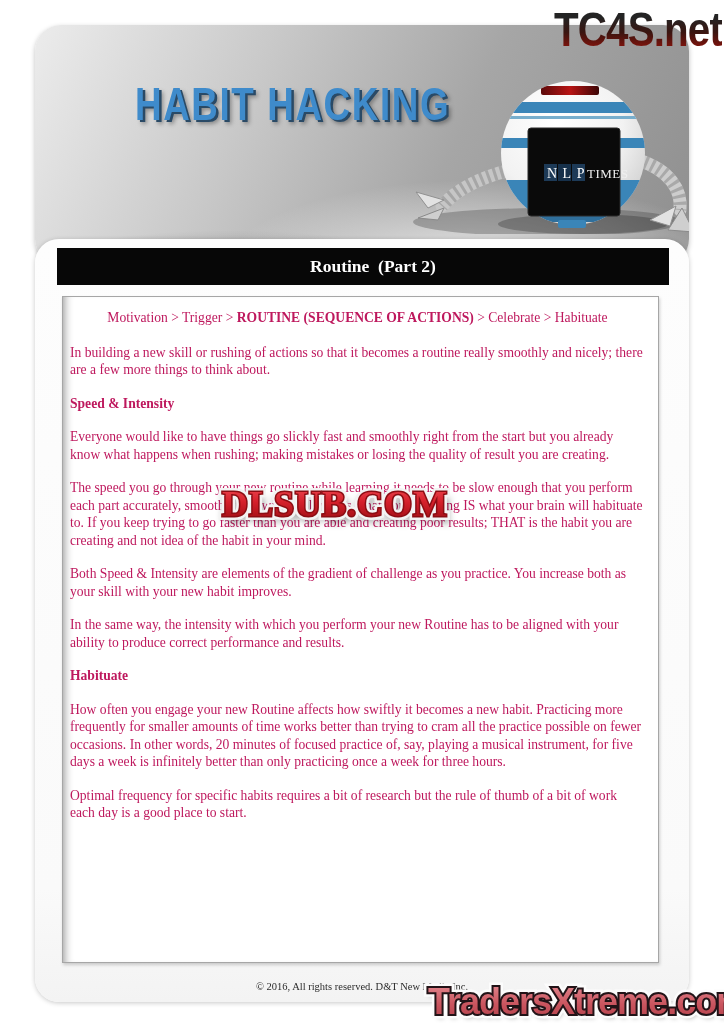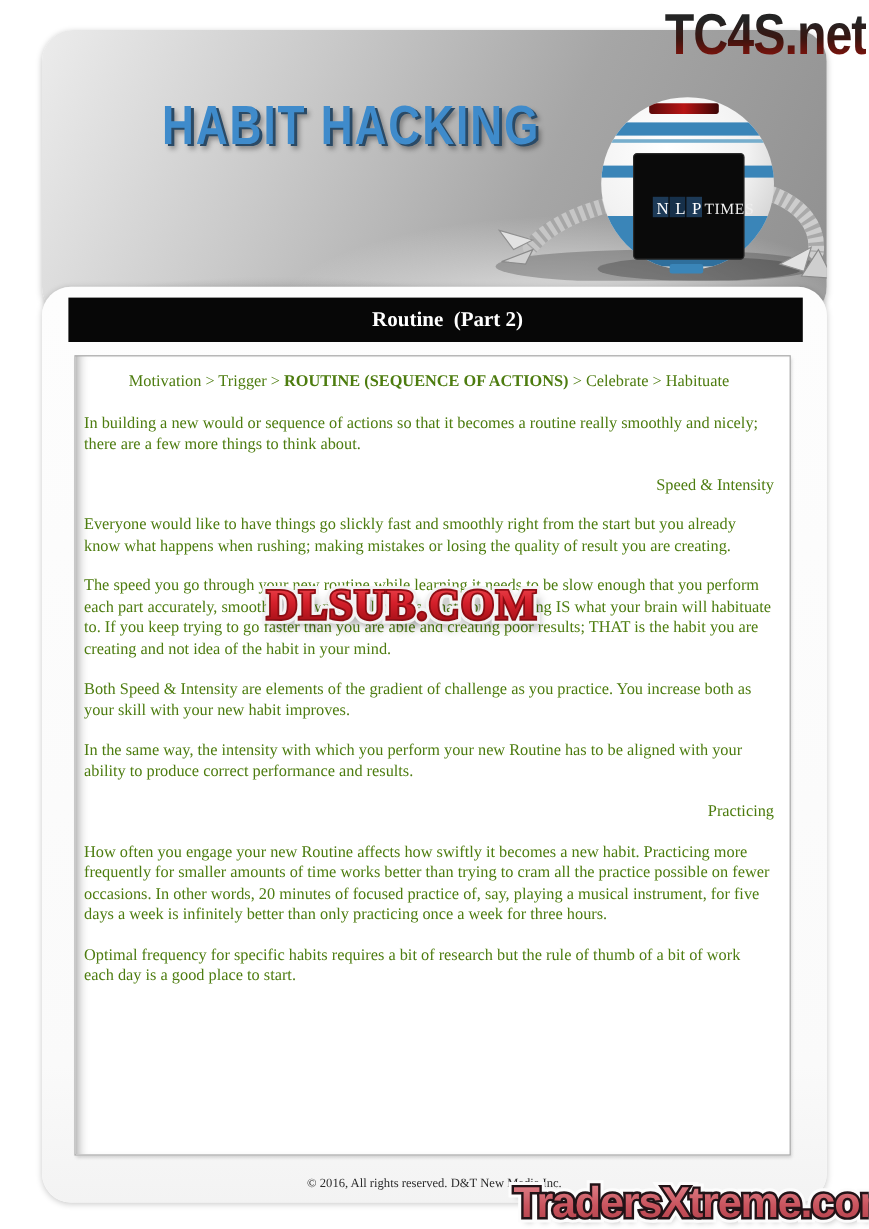--- a/index.html
+++ b/index.html
@@ -50,27 +50,27 @@
     color:#ffffff; font-weight:bold; font-size:17.5px;
     font-family:"Liberation Serif", serif;
     white-space:pre;
   }
   .doc-page {
     position:absolute; left:27px; top:57px; width:597px; height:667px;
     background:#ffffff;
     border:1px solid #a6a6a6;
     box-shadow:inset 9px 0 10px -8px rgba(0,0,0,0.45), 1px 2px 3px rgba(0,0,0,0.18);
     padding:7px 13px 0 7px;
-    color:#4d7c0f;
+    color:#be185d;
     font-size:13.6px; line-height:17.5px;
   }
   .breadcrumb { text-align:center; margin:5px 0 17px 0; white-space:nowrap; }
   .breadcrumb b { font-weight:bold; }
   .doc-p { margin-bottom:16px; }
-  .doc-h { font-weight:normal; margin-bottom:16px;text-align:right; }
+  .doc-h { font-weight:bold; margin-bottom:16px; }
 
   .doc-footer {
     position:absolute; left:0; top:981px; width:724px;
     text-align:center;
     font-size:10.5px; color:#2b2b2b;
     font-family:"Liberation Serif", serif;
   }
 
   
   .wm { position:absolute; z-index:50; pointer-events:none; }
@@ -171,27 +171,27 @@
 </div>
 
 <div class="doc-card">
   <div class="doc-titlebar">
     <span class="title-text">Routine  (Part 2)</span>
   </div>
 
   <div class="doc-page">
     <div class="breadcrumb"><span>Motivation &gt; Trigger &gt; </span><b>ROUTINE (SEQUENCE OF ACTIONS)</b><span> &gt; Celebrate &gt; Habituate</span></div>
 
-    <p class="doc-p">In building a new would or sequence of actions so that it becomes a routine really smoothly and nicely; there are a few more things to think about.</p>
+    <p class="doc-p">In building a new skill or rushing of actions so that it becomes a routine really smoothly and nicely; there are a few more things to think about.</p>
     <p class="doc-h">Speed &amp; Intensity</p>
     <p class="doc-p">Everyone would like to have things go slickly fast and smoothly right from the start but you already know what happens when rushing; making mistakes or losing the quality of result you are creating.</p>
     <p class="doc-p">The speed you go through your new routine while learning it needs to be slow enough that you perform each part accurately, smoothly and with quality – as what you are doing IS what your brain will habituate to. If you keep trying to go faster than you are able and creating poor results; THAT is the habit you are creating and not idea of the habit in your mind.</p>
     <p class="doc-p">Both Speed &amp; Intensity are elements of the gradient of challenge as you practice. You increase both as your skill with your new habit improves.</p>
     <p class="doc-p">In the same way, the intensity with which you perform your new Routine has to be aligned with your ability to produce correct performance and results.</p>
-    <p class="doc-h">Practicing</p>
+    <p class="doc-h">Habituate</p>
     <p class="doc-p">How often you engage your new Routine affects how swiftly it becomes a new habit. Practicing more frequently for smaller amounts of time works better than trying to cram all the practice possible on fewer occasions. In other words, 20 minutes of focused practice of, say, playing a musical instrument, for five days a week is infinitely better than only practicing once a week for three hours.</p>
     <p class="doc-p">Optimal frequency for specific habits requires a bit of research but the rule of thumb of a bit of work each day is a good place to start.</p>
   </div>
 </div>
 
 <div class="doc-footer">© 2016, All rights reserved. D&amp;T New Media Inc.</div>
 
 <div class="wm wm-tc4s">
   <span>TC4S.net</span>
 </div>

